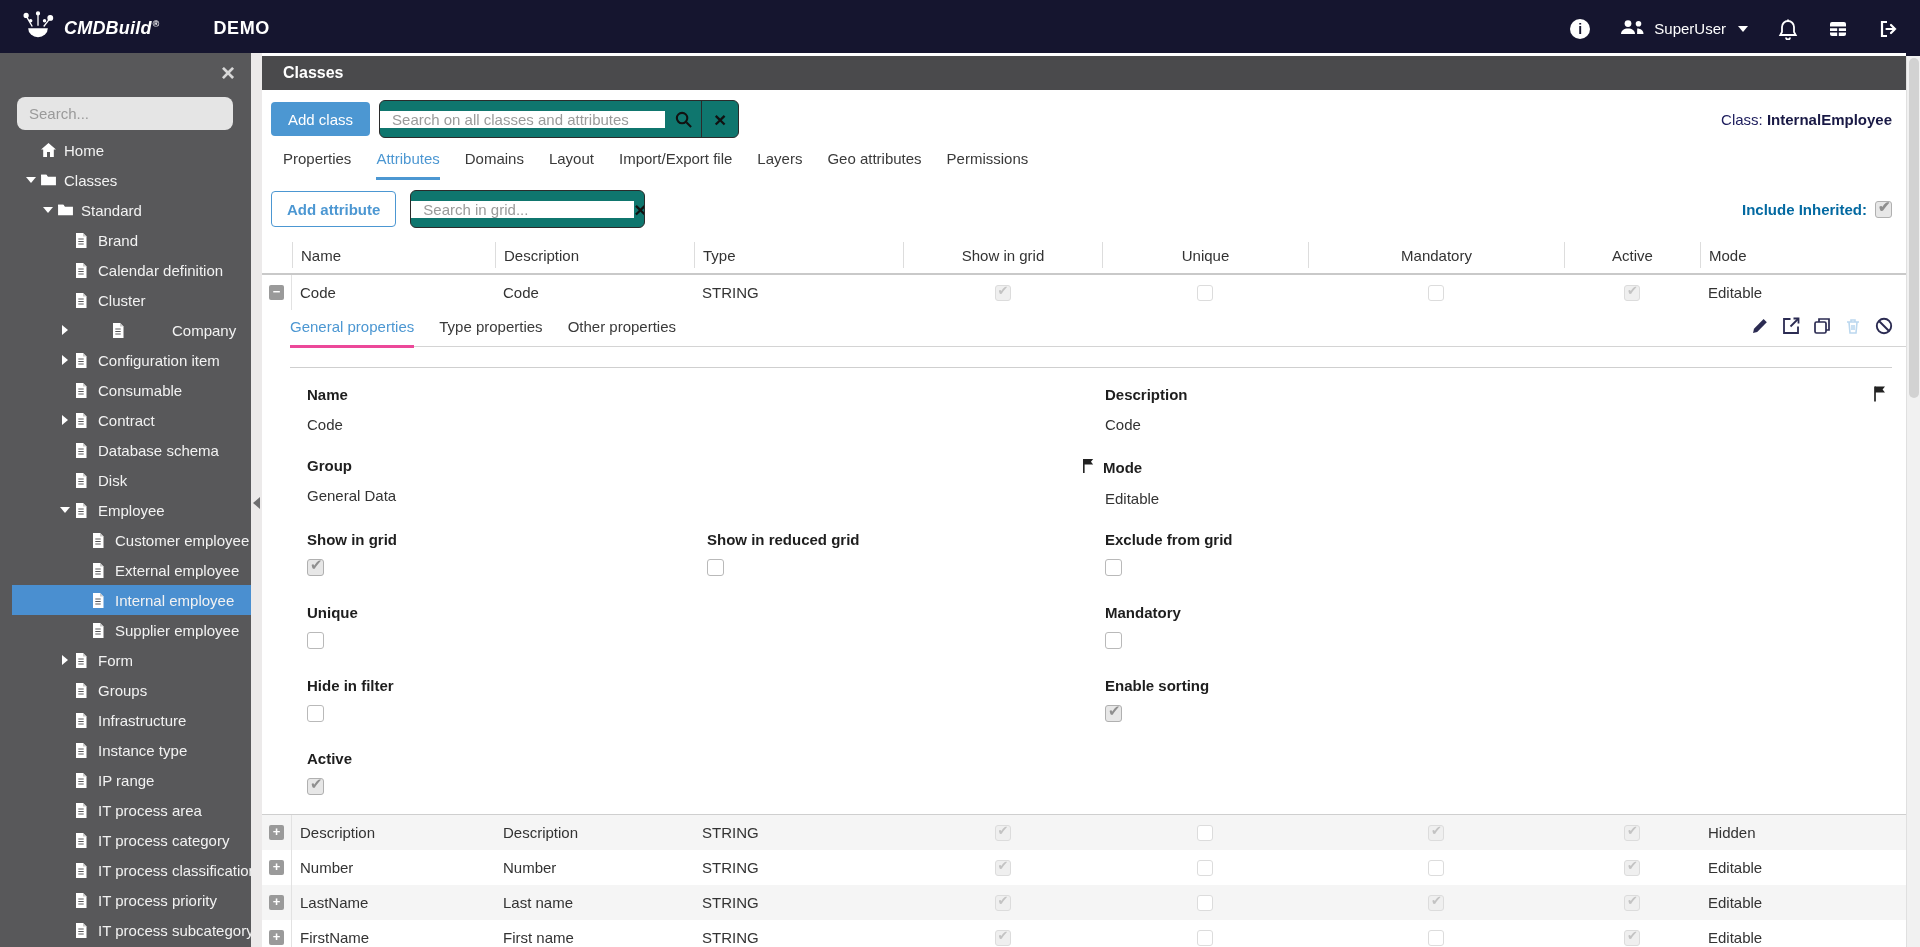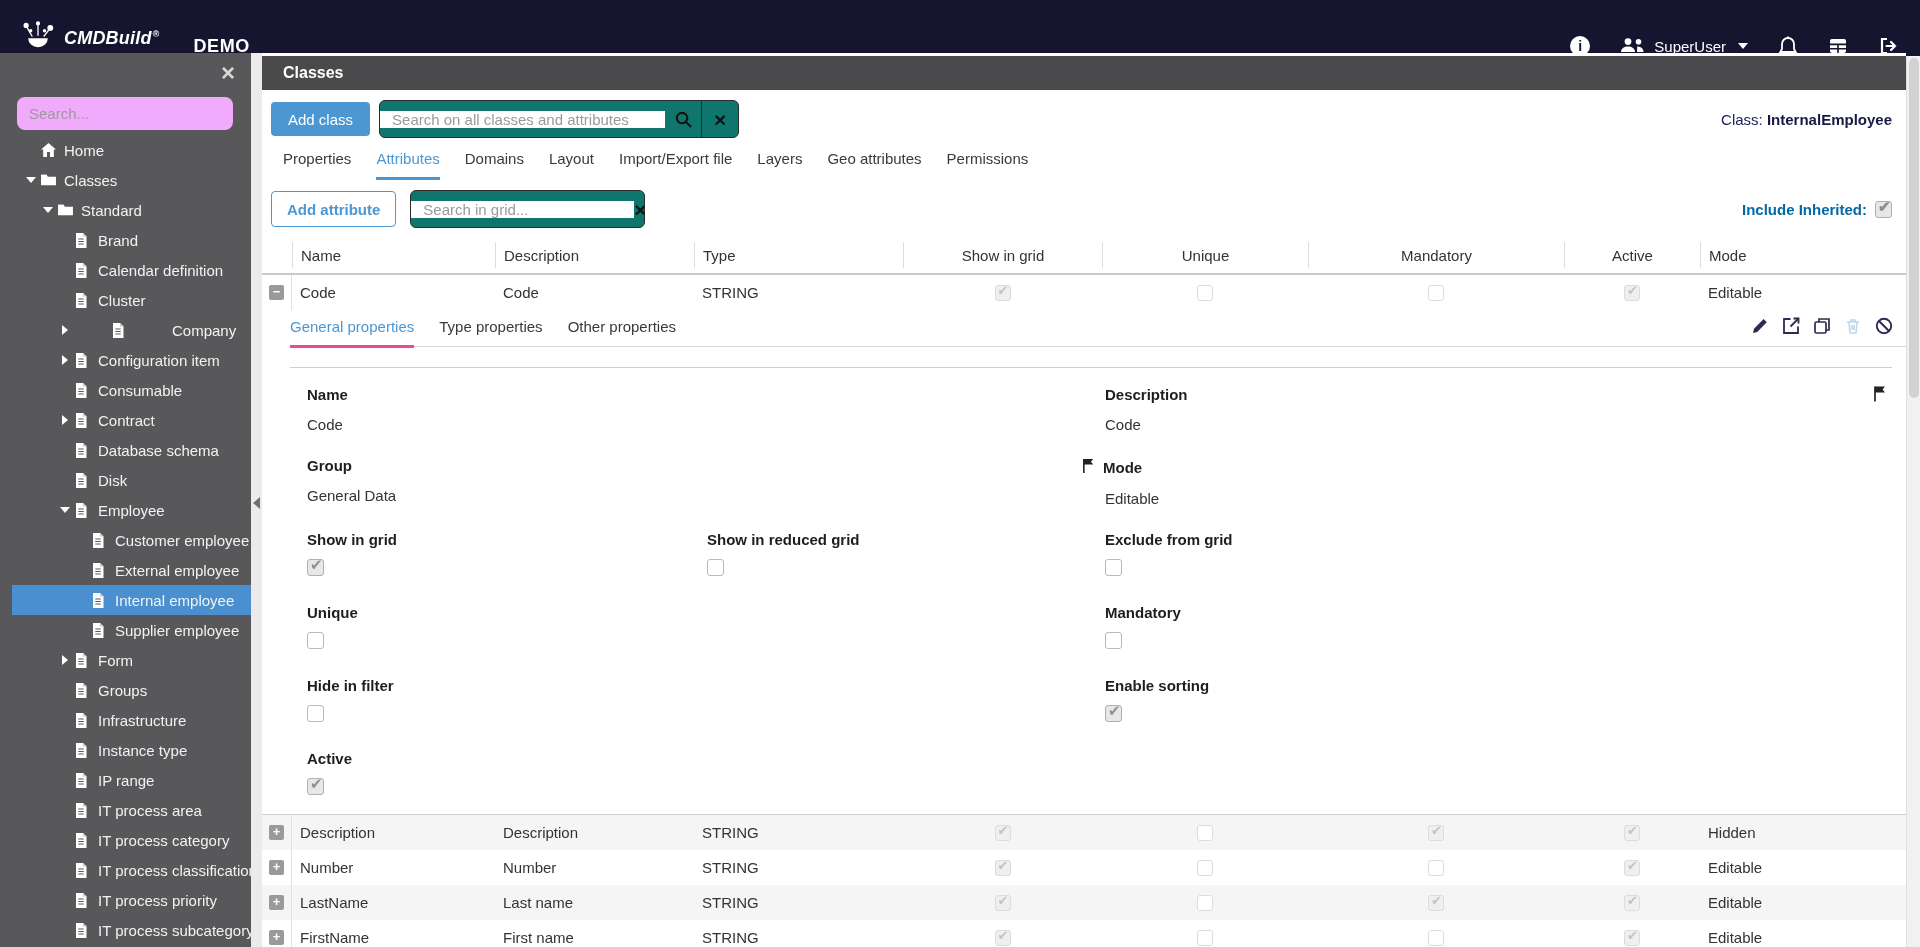--- a/index.html
+++ b/index.html
@@ -2,38 +2,38 @@
 <html><head>
 <meta charset="utf-8">
 <style>
   * { margin:0; padding:0; box-sizing:border-box; }
   html,body { width:1920px; height:947px; overflow:hidden; }
   body { font-family:"Liberation Sans", sans-serif; background:#fff; }
   #app { position:relative; width:1920px; height:947px; }
 
   
   .topbar { position:absolute; top:0; left:0; width:1920px; height:57px;
-    background:#15152f; display:flex; align-items:flex-end; padding:0 20px; color:#fff; }
+    background:#15152f; display:flex; align-items:center; padding:0 20px; color:#fff;gap:20px; }
   .brand { display:flex; align-items:center; gap:8px; }
   .brand-name { font-size:18px; font-weight:bold; font-style:italic; letter-spacing:.2px; }
   .brand-tm { font-size:9px; vertical-align:super; margin-left:1px; }
   .app-title { font-weight:bold; font-size:18px; letter-spacing:.6px; margin-left:34px; }
   .topbar-right { margin-left:auto; display:flex; align-items:center; gap:30px; }
   .tb-icon { display:flex; align-items:center; justify-content:center; cursor:pointer; }
   .info-circle { width:20px; height:20px; border-radius:50%; background:#fff; color:#15152f;
     font-weight:bold; font-size:14px; display:flex; align-items:center; justify-content:center; }
   .userbox { display:flex; align-items:center; gap:8px; font-size:15px; cursor:pointer; }
   .caret-down-w { width:0; height:0; border-left:5px solid transparent; border-right:5px solid transparent; border-top:6px solid #fff; margin-left:4px; }
 
   
   .sidebar { position:absolute; top:53px; left:0; width:251px; height:894px;
     background:#58585a; color:#f2f2f2; overflow:hidden; }
   .sb-close { position:absolute; top:8px; right:16px; color:#d8d8d8; font-size:24px; font-weight:bold; cursor:pointer; line-height:1; }
   .sb-search { position:absolute; top:44px; left:17px; width:216px; height:33px;
-    border-radius:8px; border:none; background:#f0abfc; padding:0 12px; font-size:15px; color:#444;
+    border-radius:8px; border:none; background:#e5e5e5; padding:0 12px; font-size:15px; color:#444;
     font-family:"Liberation Sans", sans-serif; }
   .sb-search::placeholder { color:#9a9a9a; }
   .tree { position:absolute; top:82px; left:0; width:251px;margin-left:12px; }
   .tree-item { height:30px; display:flex; align-items:center; font-size:15px; cursor:pointer; white-space:nowrap; overflow:hidden; }
   .tree-item.selected { background:#4a8fd0; }
   .caret-slot { width:14px; display:inline-flex; justify-content:center; flex:0 0 14px; }
   .tri-down { width:0; height:0; border-left:5px solid transparent; border-right:5px solid transparent; border-top:6px solid #fff; }
   .tri-right { width:0; height:0; border-top:5px solid transparent; border-bottom:5px solid transparent; border-left:6px solid #fff; }
   .tree-ico { width:17px; height:17px; margin:0 7px 0 2px; flex:0 0 17px; }
   .collapse-handle { position:absolute; top:492px; left:251px; width:11px; height:22px;

